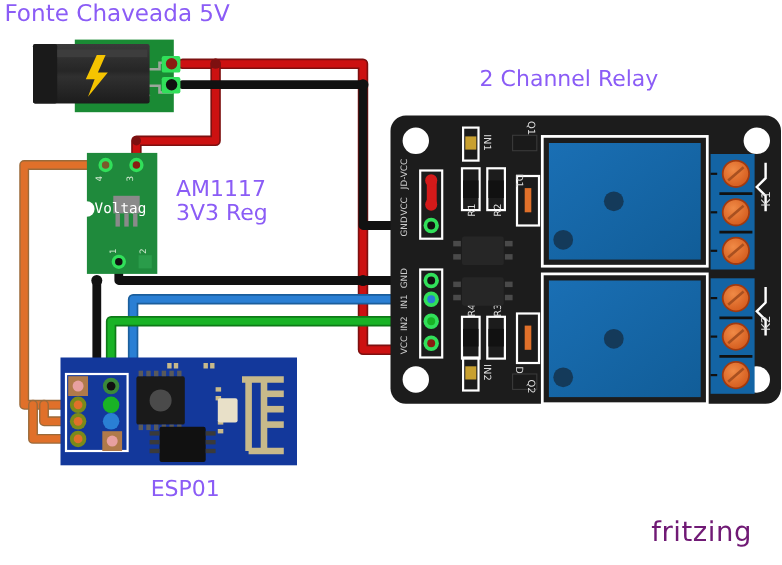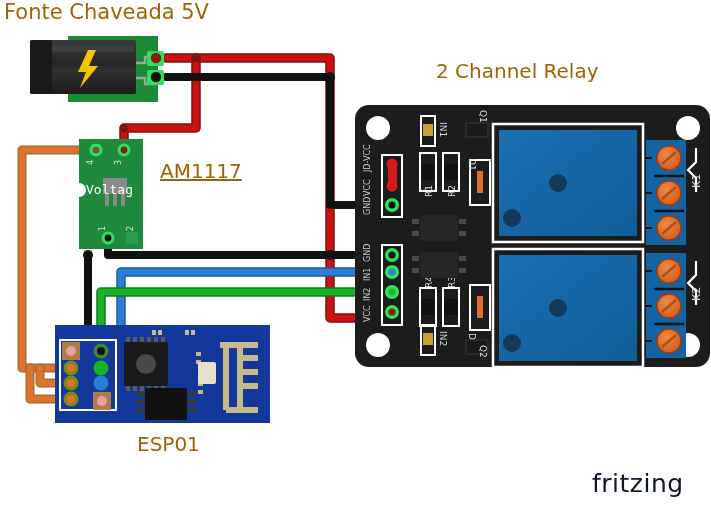--- a/index.html
+++ b/index.html
@@ -16,30 +16,30 @@
   }
   #canvas {
     position: absolute;
     left: 0;
     top: 0;
     width: 711px;
     height: 514px;
   }
   .lbl {
     position: absolute;
-    color: #a16207;
+    color: #8b5cf6;
     font-family: "DejaVu Sans", sans-serif;
     white-space: pre;
     line-height: 1.12;
   }
   #title-fonte   { left: 4px;   top: 1px;   font-size: 21px; }
   #title-relay   { left: 436px; top: 60px;  font-size: 20px; text-align: right; }
-  #title-reg     { left: 160px; top: 160px; font-size: 20px; text-decoration: underline; }
+  #title-reg     { left: 160px; top: 160px; font-size: 20px; }
   #title-esp     { left: 89px;  top: 433px; font-size: 20px; margin-left: 48px; }
-  #brand-fritzing{ left: 592px; top: 470px; font-size: 25px; color:#0f172a; letter-spacing:0.5px;}
+  #brand-fritzing{ left: 592px; top: 470px; font-size: 25px; color:#701a75; letter-spacing:0.5px;}
 </style>
 </head>
 <body>
 
 <svg id="canvas" viewBox="0 0 711 514">
   <defs>
     <linearGradient id="jackGrad" x1="0" y1="0" x2="0" y2="1">
       <stop offset="0%" stop-color="#3a3a3a"></stop>
       <stop offset="45%" stop-color="#262626"></stop>
       <stop offset="55%" stop-color="#303030"></stop>
@@ -359,15 +359,15 @@
           <line x1="646" y1="341" x2="652" y2="341"></line>
         </g>
       <path d="M696,261 l0,14 l-8,8 l8,8 l0,14" fill="none" stroke="#ffffff" stroke-width="2.2"></path>
       <text x="700" y="301" font-size="11" fill="#dddddd" transform="rotate(-90 700 301)">K2</text>
     </g>
   </g>
 </svg>
 
 <div class="lbl" id="title-fonte">Fonte Chaveada 5V</div>
 <div class="lbl" id="title-relay">2 Channel Relay</div>
-<div class="lbl" id="title-reg"><span>AM1117</span><br></div>
+<div class="lbl" id="title-reg"><span>AM1117</span><br><span>3V3 Reg</span></div>
 <div class="lbl" id="title-esp">ESP01</div>
 <div class="lbl" id="brand-fritzing">fritzing</div>
 
 </body></html>

